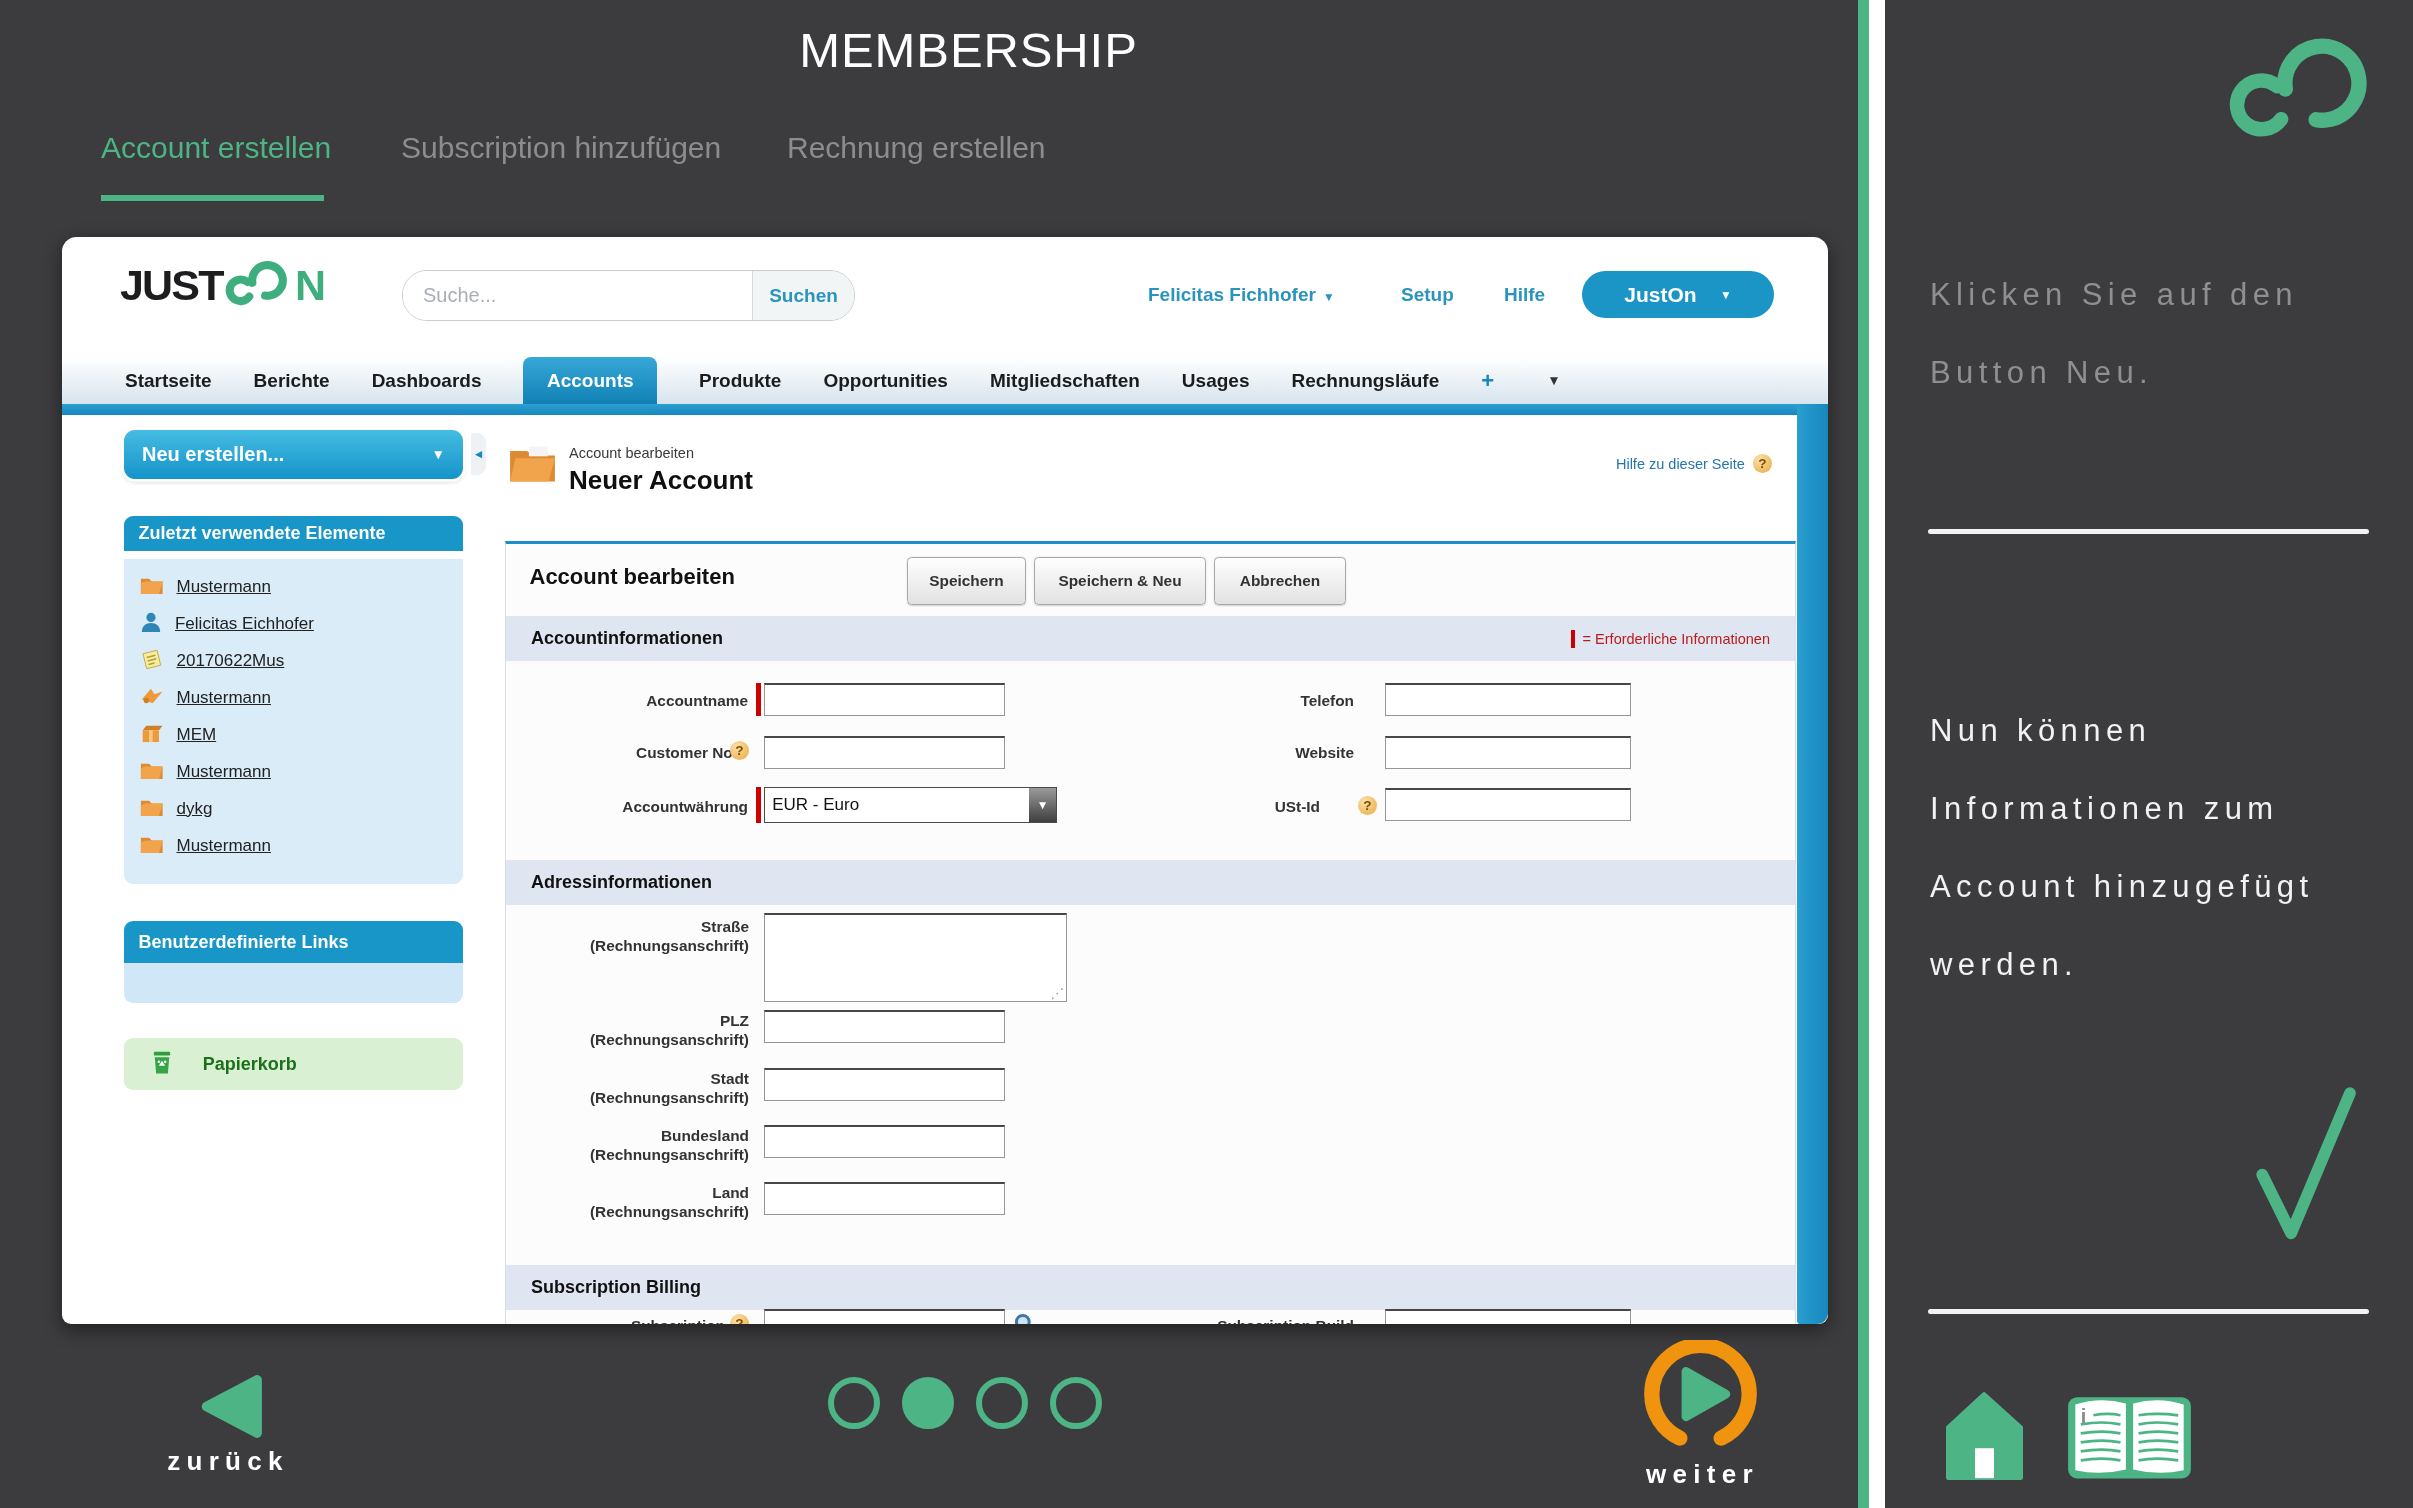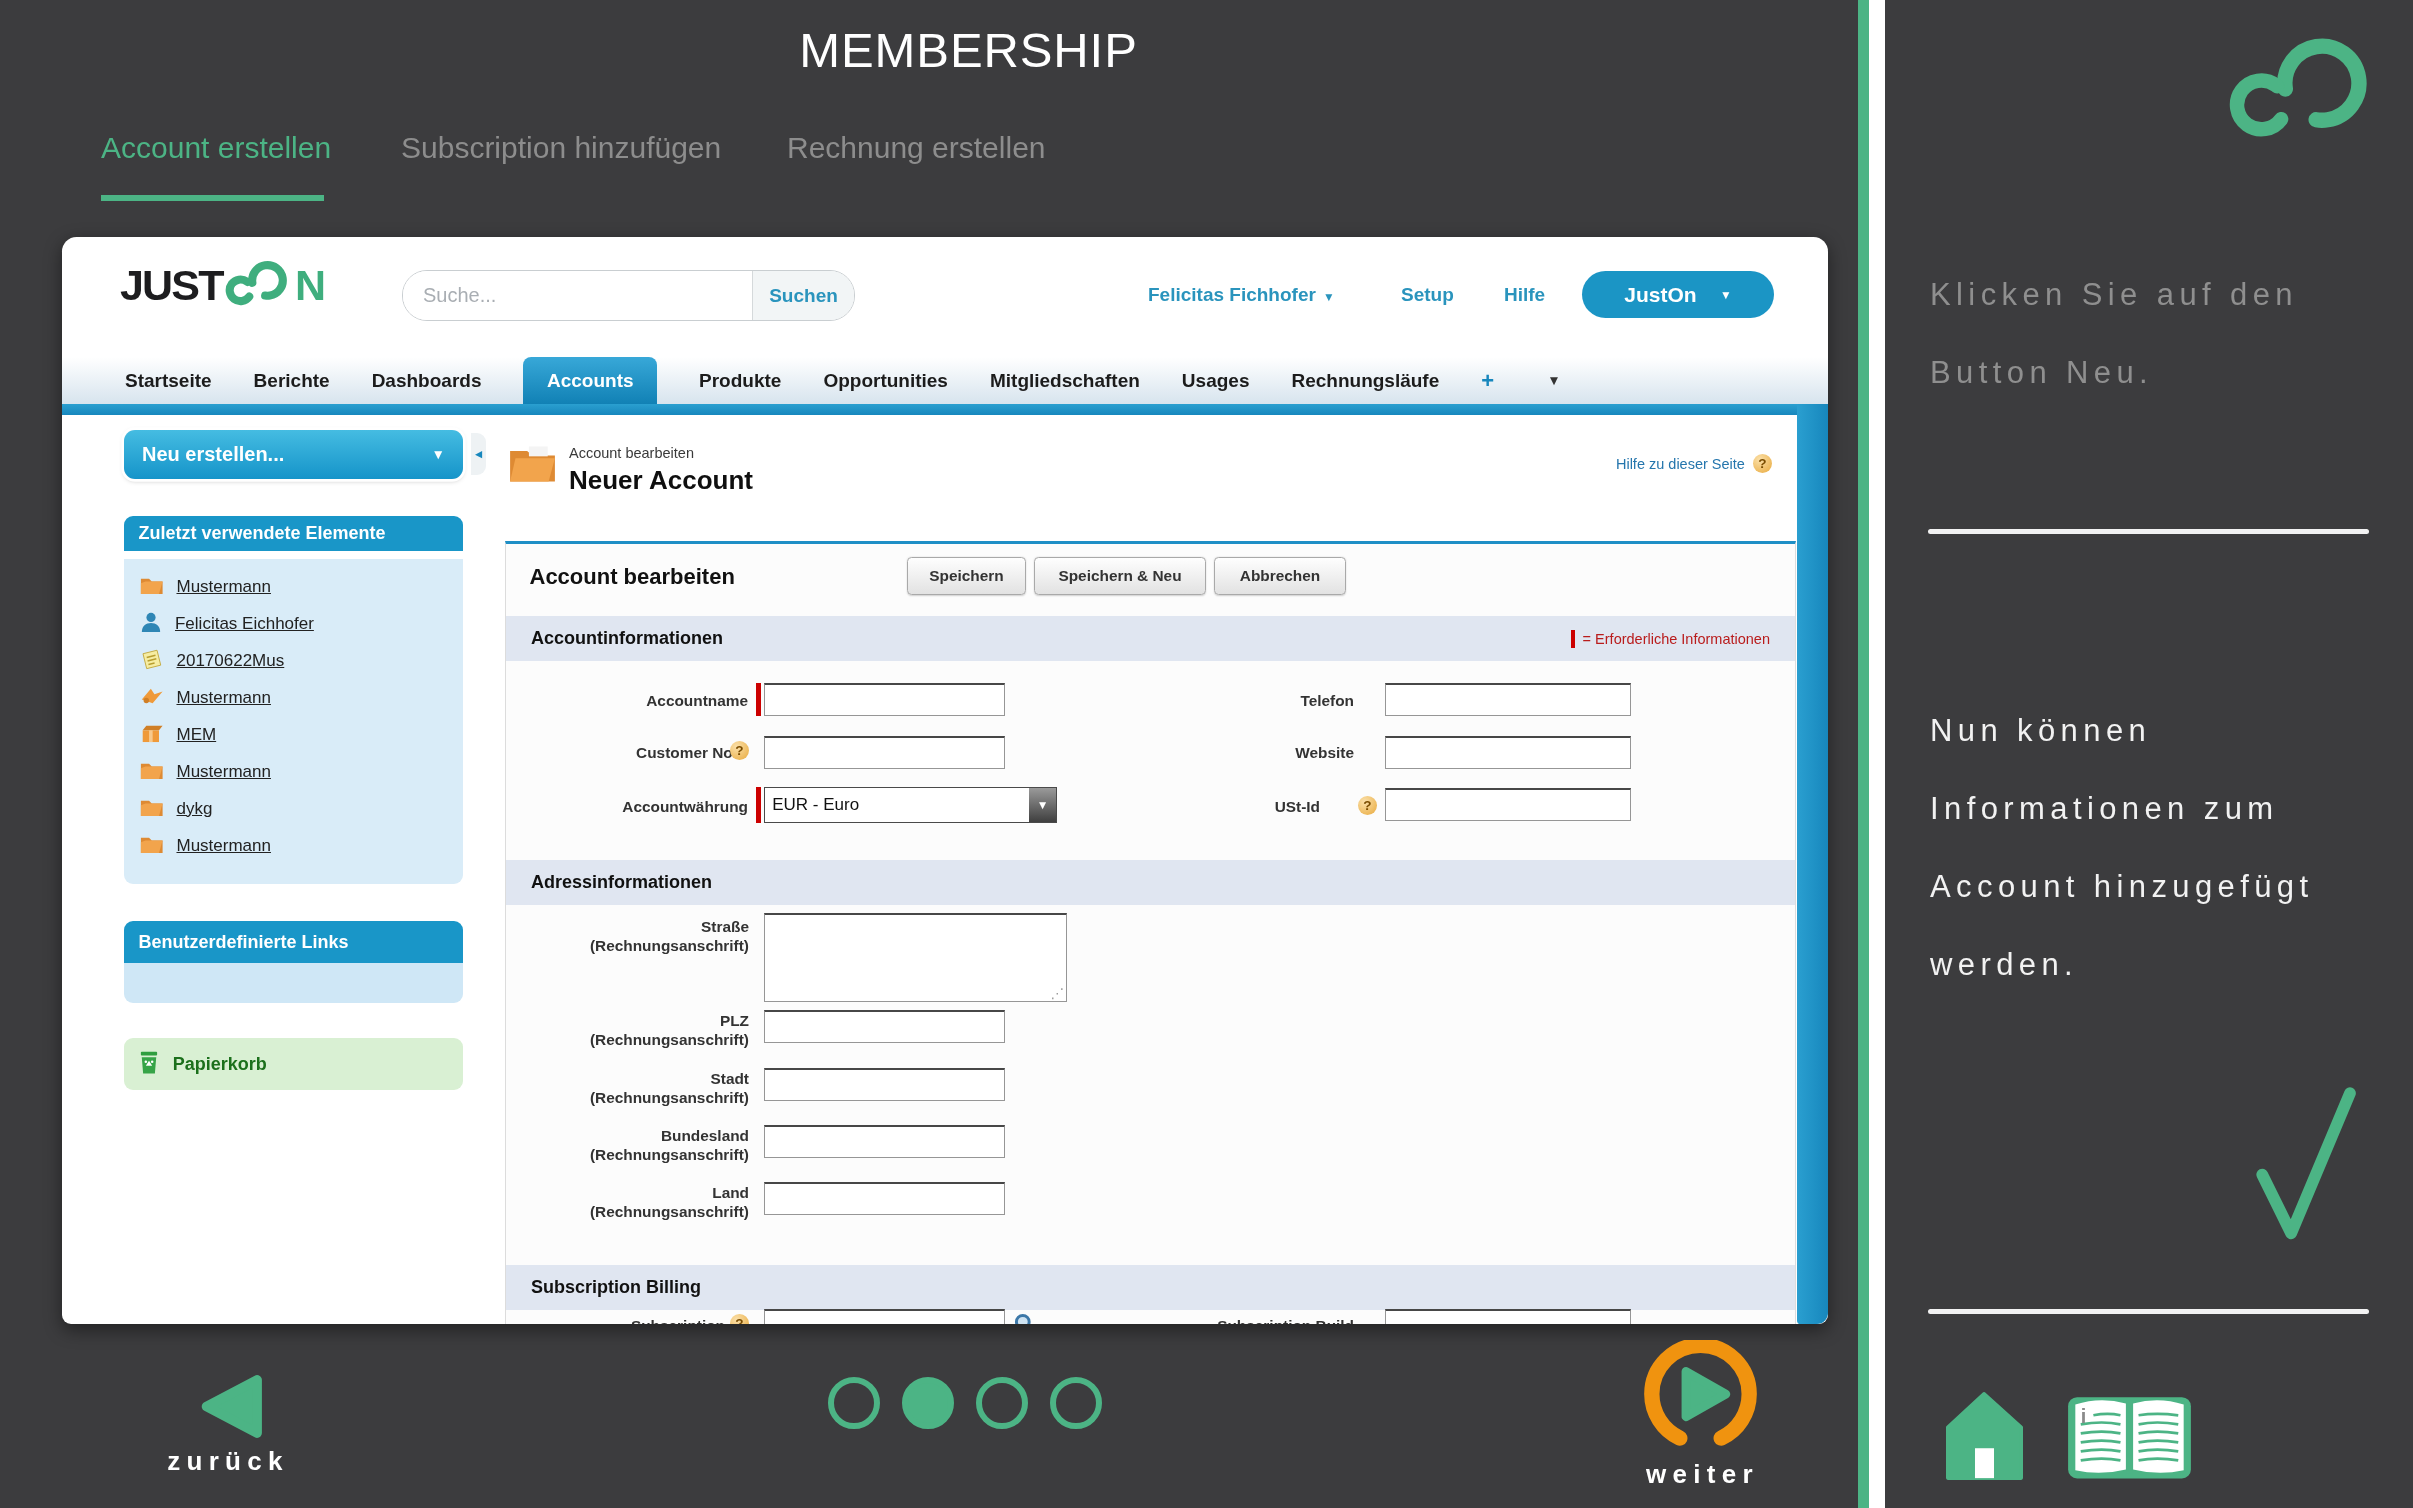--- a/index.html
+++ b/index.html
@@ -50,34 +50,34 @@
   .sf-collapse{left:409px;top:196px;width:15.4px;height:42px;background:#eef2f4;border-radius:0 9px 9px 0;
                display:flex;align-items:center;justify-content:center;color:#1787bd;font-size:11.8px;cursor:pointer;}
   .sf-subhead{width:339px;height:35px;background:#1996c8;border-radius:9px 9px 0 0;color:#fff;font-weight:bold;
               font-size:18px;display:flex;align-items:center;padding-left:14.5px;box-sizing:border-box;}
   .sf-recent-body{left:62px;top:322px;width:339px;height:325px;background:#d9ecf8;border-radius:0 0 9px 9px;
                   padding-top:9px;box-sizing:border-box;}
   .sf-item{display:flex;align-items:center;height:37px;padding-left:16.3px;}
   .sf-item .lbl{margin-left:12.7px;font-size:17px;color:#222;text-decoration:underline;cursor:pointer;}
   .sf-links-body{left:62px;top:726px;width:339px;height:40px;background:#cfe7f6;border-radius:0 0 9px 9px;}
   .sf-trash{left:62px;top:801px;width:339px;height:52px;background:#d9f0d3;border-radius:9px;
-            display:flex;align-items:center;padding-left:14px;box-sizing:border-box;}
+            display:flex;align-items:center;padding-left:27px;box-sizing:border-box;gap:17px;}
   .sf-trash .lbl{color:#1c701c;font-weight:bold;font-size:18px;margin-left:12.7px;}
 
   
   .sf-crumb{left:507px;top:208px;font-size:14.5px;color:#3a3a3a;}
   .sf-page-title{left:507px;top:228px;font-size:26px;font-weight:bold;color:#0f0f0f;}
   .sf-helplink{right:56px;top:217px;display:flex;align-items:center;gap:8.1px;}
   .sf-helplink .txt{font-size:14.5px;color:#2576ad;cursor:pointer;}
   .help-badge{width:19px;height:19px;border-radius:50%;background:radial-gradient(circle at 35% 30%,#fbe0a9,#e8a93c);
               color:#7a4c00;font-size:13.6px;font-weight:bold;display:flex;align-items:center;justify-content:center;cursor:pointer;}
   .sf-form{left:443px;top:304px;width:1291px;height:842px;background:#fcfcfc;border:0.9px solid #dcdcdc;
            border-top:3.6px solid #1e8fc6;box-sizing:border-box;}
   .form-title{left:23.5px;top:20px;font-size:22px;font-weight:bold;color:#111;}
-  .sf-btn{top:12.7px;height:38px;background:linear-gradient(#fefefe,#e2e2e2);border:0.9px solid #a9a9a9;border-radius:4.5px;
+  .sf-btn{top:12.7px;height:48px;background:linear-gradient(#fefefe,#e2e2e2);border:0.9px solid #a9a9a9;border-radius:4.5px;
           font-weight:bold;font-size:15.4px;color:#333;display:flex;align-items:center;justify-content:center;
           box-shadow:0 0.9px 1.8px rgba(0,0,0,.18);cursor:pointer;box-sizing:border-box;}
   .section-head{left:0;right:0;height:45px;background:#e0e6f1;display:flex;align-items:center;
                 padding:0 25px;font-size:18px;font-weight:bold;color:#111;box-sizing:border-box;}
   .req-note{margin-left:auto;display:flex;align-items:center;gap:7.2px;font-size:14.5px;font-weight:normal;color:#b91c1c;}
   .req-bar{width:4.5px;height:18px;background:#c00;}
   .flabel{font-size:15.4px;font-weight:bold;color:#333;text-align:right;line-height:19px;}
   .freq{width:4.5px;background:#c00;}
   .finput{height:33px;background:#fff;border:0.9px solid #969696;border-top:2.7px solid #474747;box-sizing:border-box;}
   .ftextarea{background:#fff;border:0.9px solid #969696;border-top:2.7px solid #474747;box-sizing:border-box;position:relative;}

